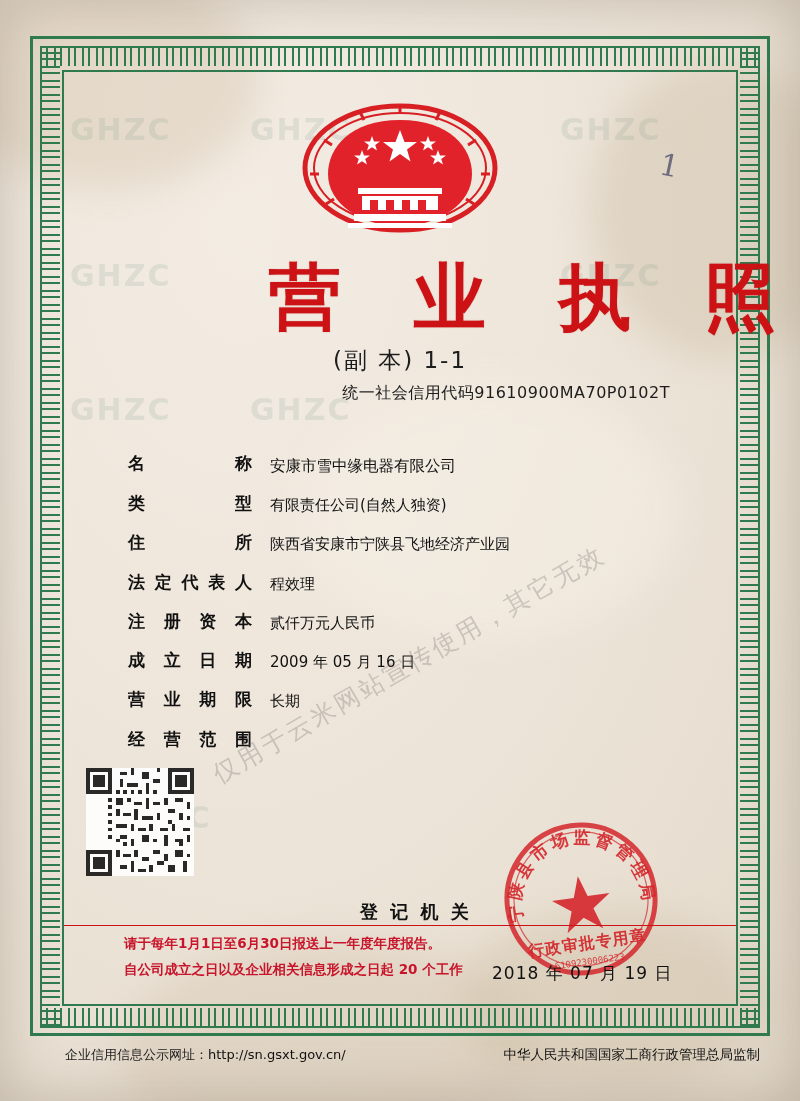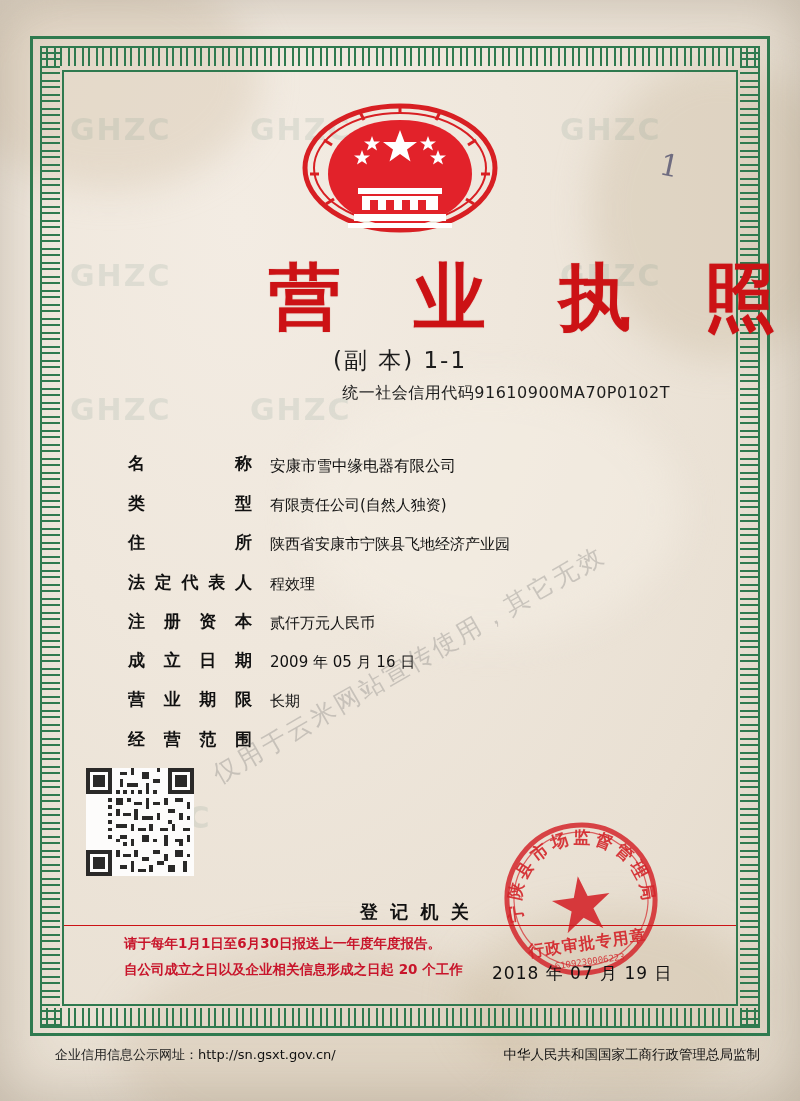--- a/index.html
+++ b/index.html
@@ -219,21 +219,21 @@
   .hr-red {
     position: absolute;
     left: 64px; top: 925px;
     width: 672px; height: 1px;
     background: #cc1215;
   }
 
   
   .footer-left {
     position: absolute;
-    left: 55px; top: 1046px;
+    left: 65px; top: 1046px;
     font-size: 13px;
     color: #222;
   }
   .footer-left .url { color: #111; }
   .footer-right {
     position: absolute;
     right: 40px; top: 1046px;
     font-size: 13.5px;
     color: #111;
   }

